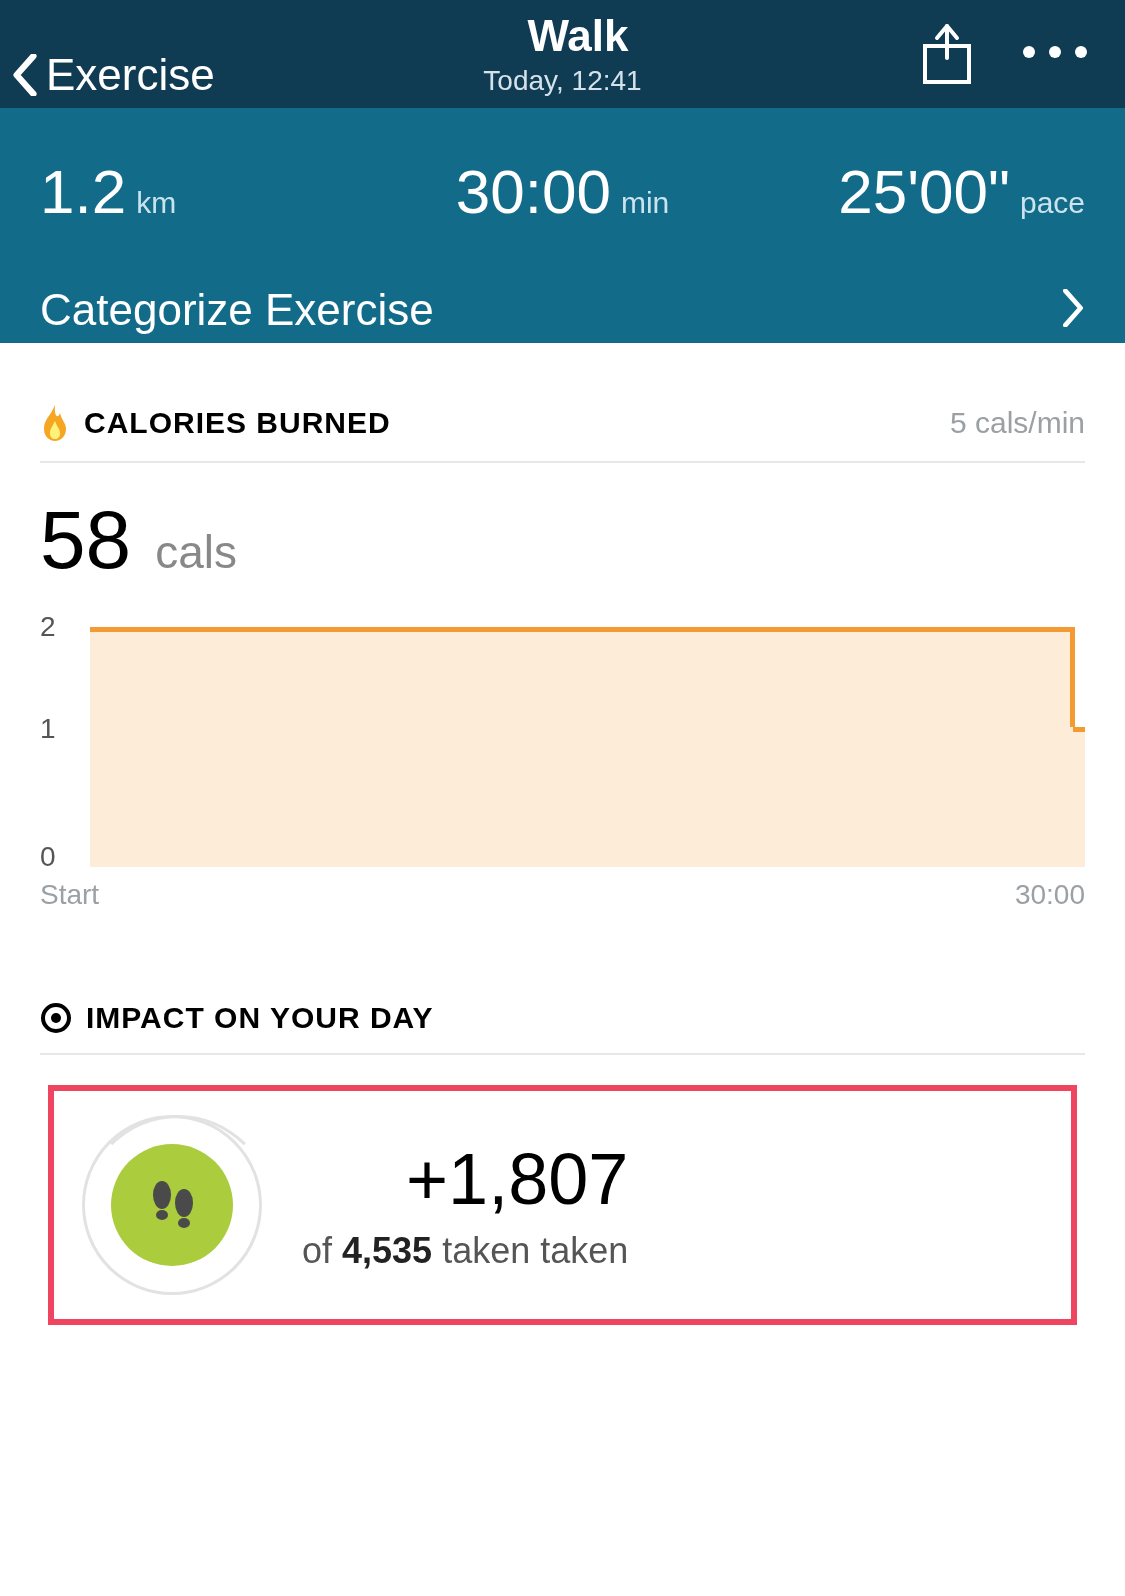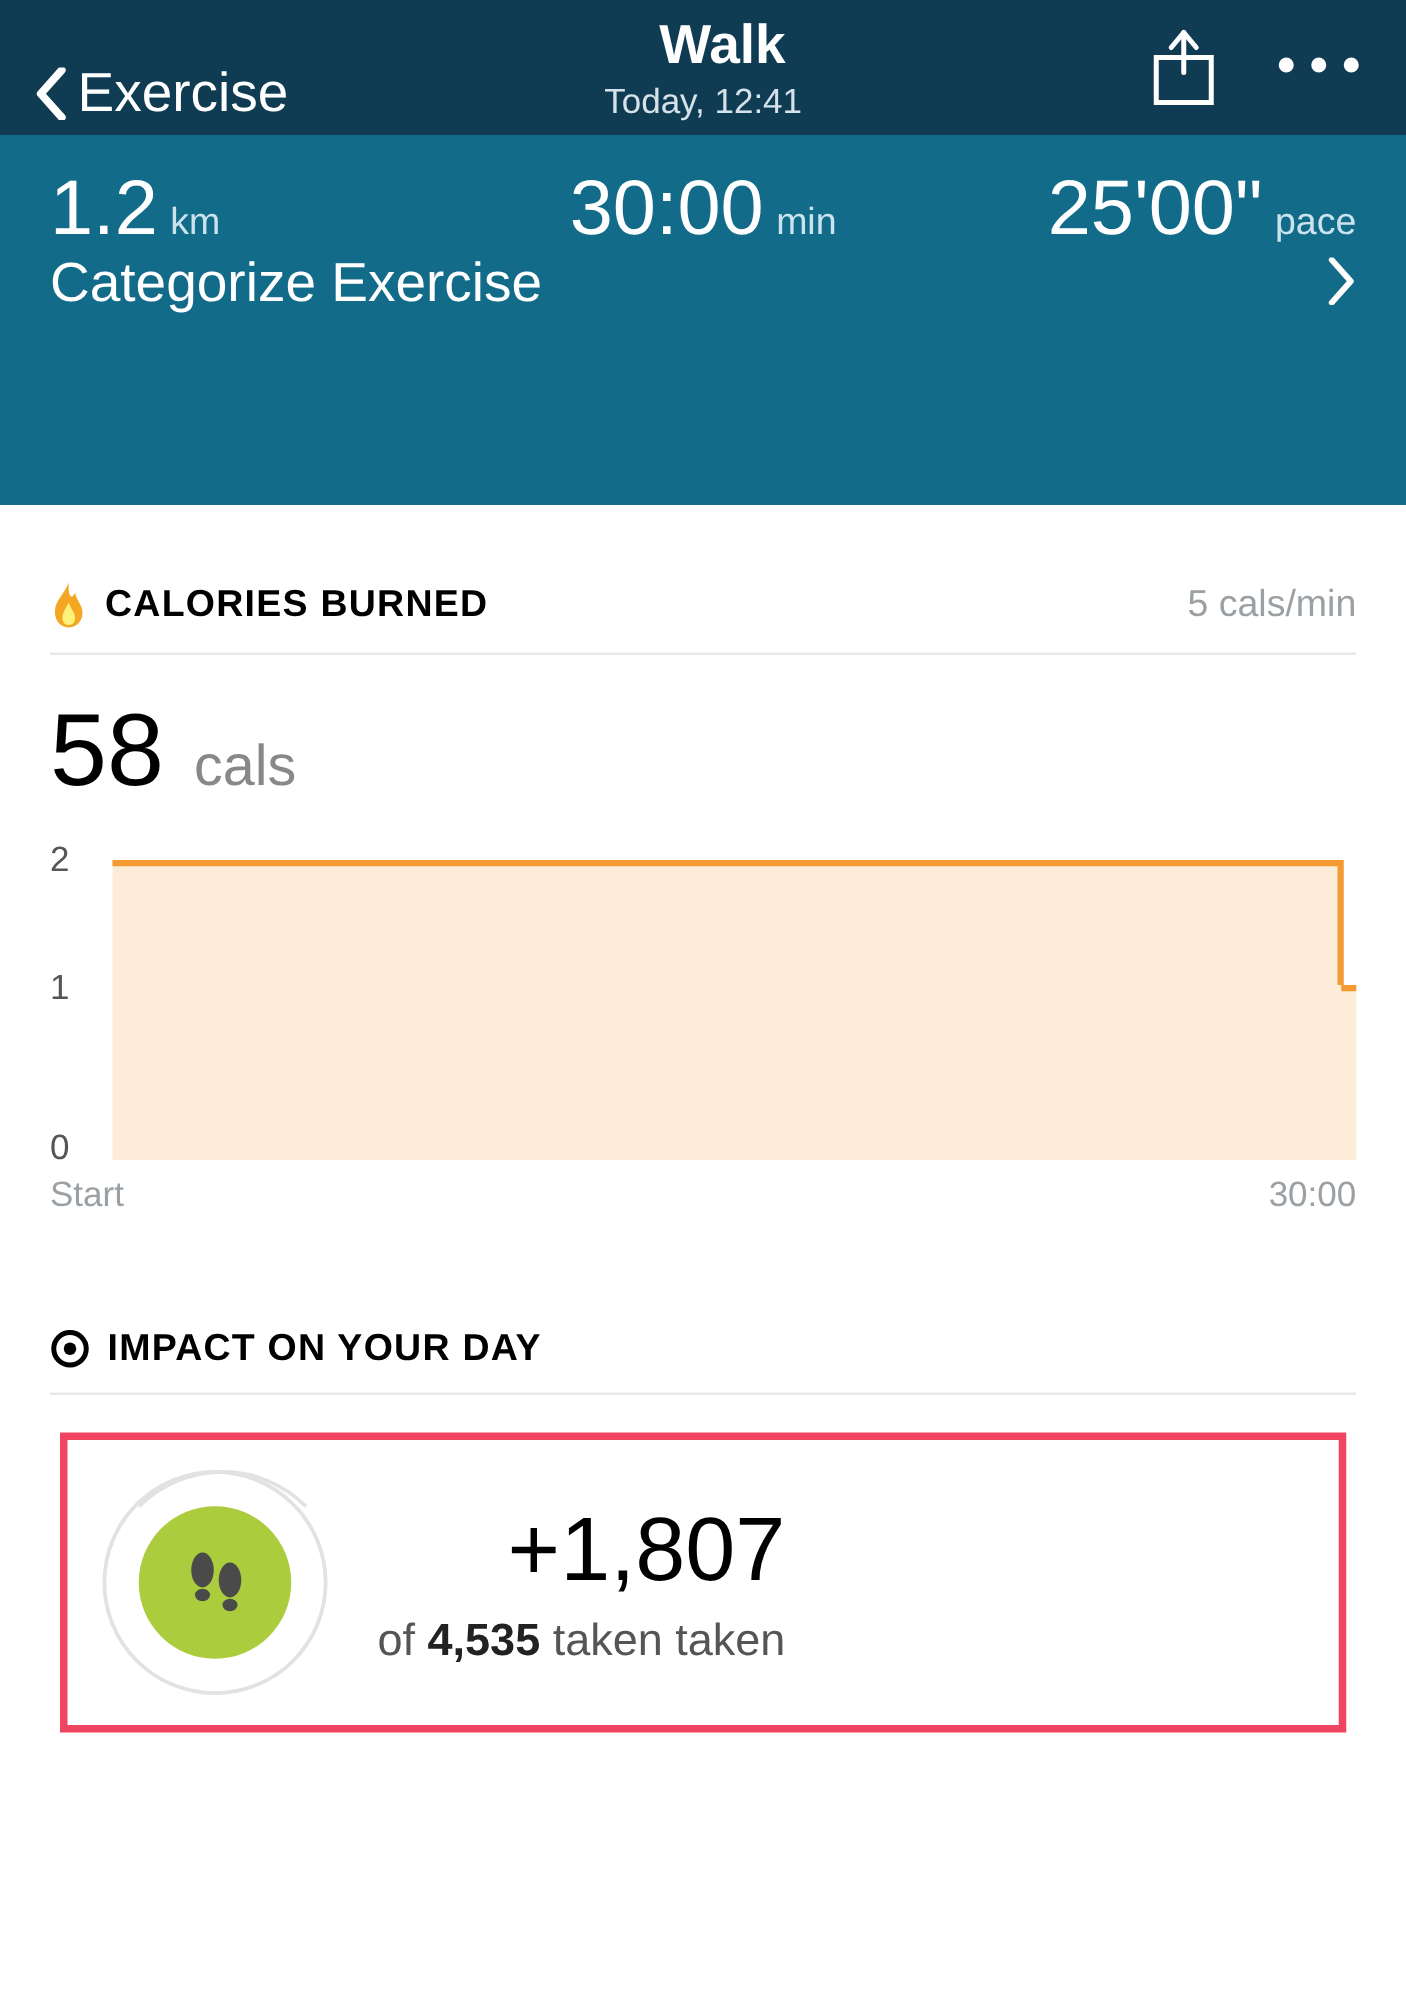--- a/index.html
+++ b/index.html
@@ -9,21 +9,21 @@
     color: #fff;
     height: 108px;
     display: flex;
     align-items: center;
     position: relative;
   }
   .back-btn {
     display: flex;
     align-items: center;
     gap: 8px;
-    padding-left: 28px;
+    padding-left: 12px;
     cursor: pointer;
     margin-top: 42px;
   }
   .back-btn .chev {
     width: 26px; height: 42px;
     display:inline-block;
   }
   .back-btn .chev svg { width:100%; height:100%; }
   .back-label { font-size: 44px; font-weight: 400; }
   .title-block {
@@ -48,32 +48,33 @@
     top: 46px;
     display: flex;
     gap: 14px;
     cursor:pointer;
   }
   .more-btn span { width: 12px; height: 12px; background:#fff; border-radius:50%; display:block; }
 
   .stats-band {
     background: #116b89;
     color: #fff;
-    padding: 23px 40px 0 40px;
-    height: 296px;
+    padding: 48px 40px 0 40px;
+    height: 235px;
   }
   .stats-row {
     display: flex;
     gap: 40px;
   }
   .stat { display:flex; align-items: baseline; flex:1; }
   .stat .val { font-size: 62px; font-weight:300; }
   .stat .unit { font-size: 30px; margin-left:10px; color:#cbe3ec; }
   .categorize {
     display:flex; align-items:center; justify-content:space-between;
+    margin-top: 58px;
     cursor:pointer;
   }
   .categorize .label { font-size: 44px; font-weight:400; }
   .categorize .chev svg { width:24px; height:38px; }
 
   .section {
     padding: 60px 40px 0 40px;
   }
   .sec-header {
     display:flex; align-items:center; justify-content:space-between;

